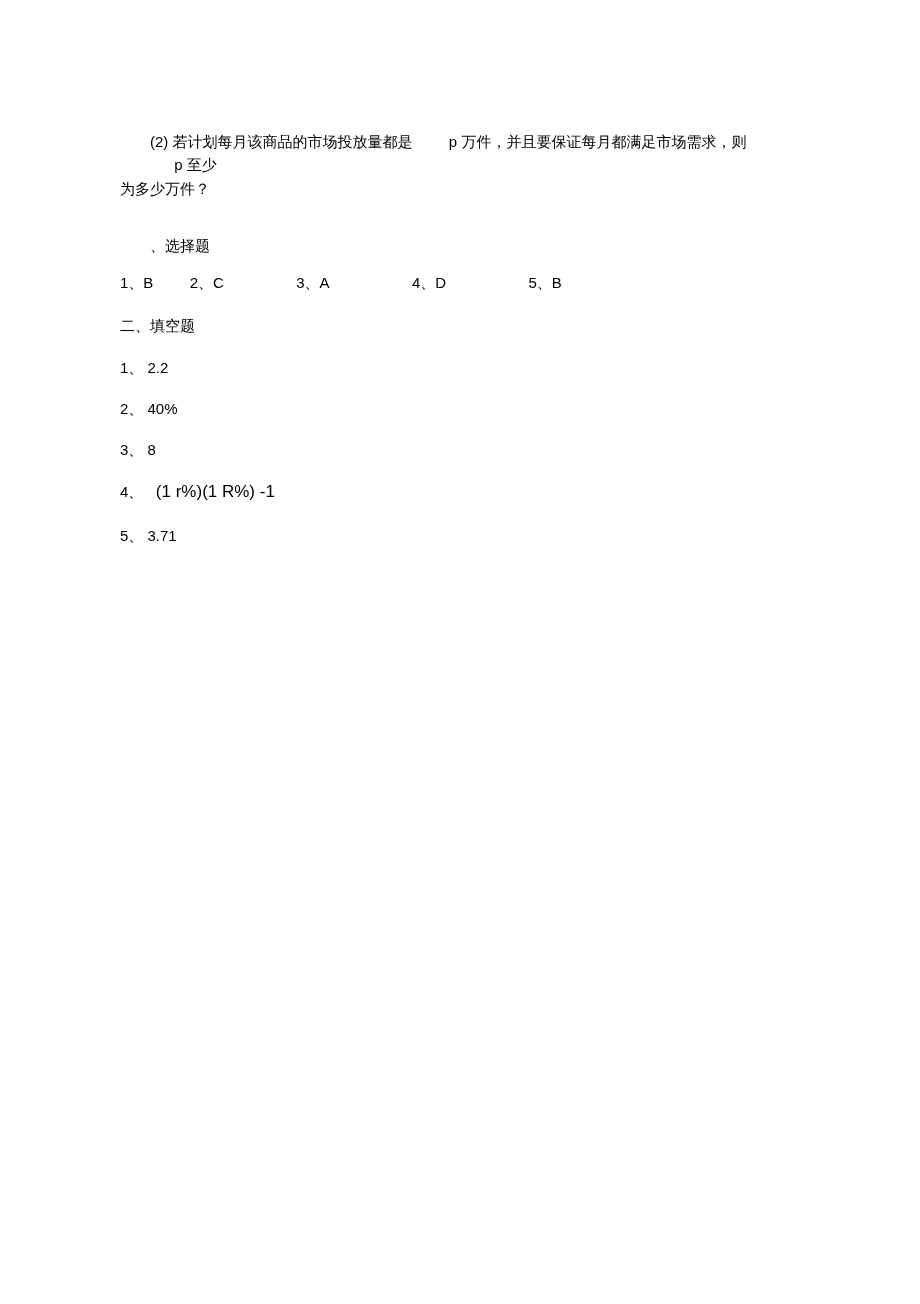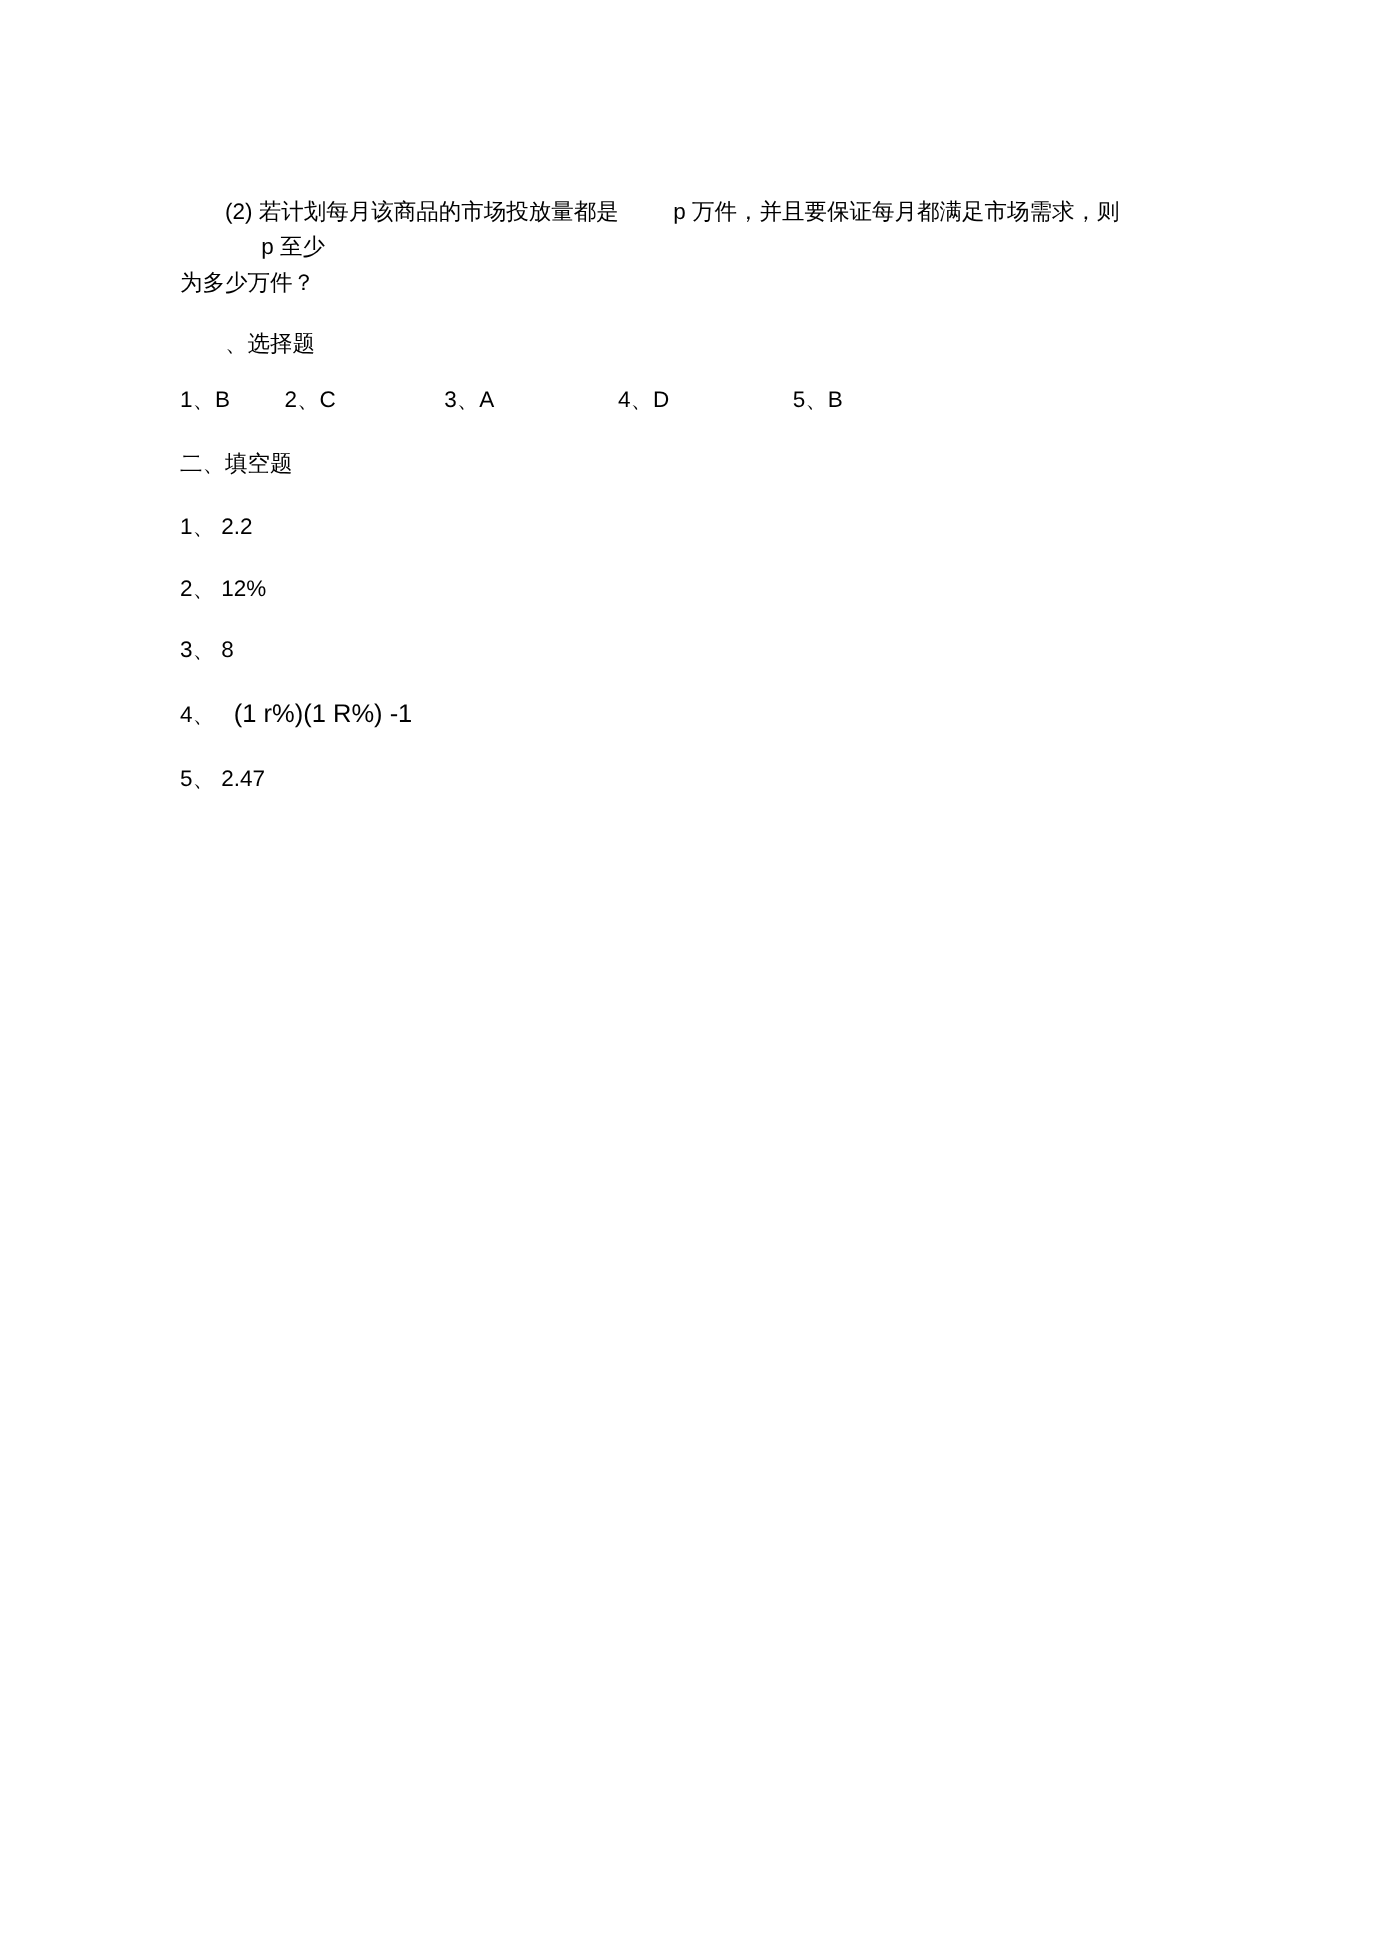--- a/index.html
+++ b/index.html
@@ -14,21 +14,21 @@
   .page {
     box-sizing: border-box;
     padding: 130px 120px 0 120px;
     font-size: 15px;
     line-height: 1.55;
   }
   .q2-line1 {
     text-indent: 2em;
   }
   .q2-line2 {
-    margin-bottom: 18px;
+    margin-bottom: 34px;
   }
   .mono {
     font-family: Arial, sans-serif;
   }
   .sec-head {
     text-indent: 2em;
     margin: 8px 0 14px 0;
   }
   .mc-row {
     margin: 0 0 20px 0;
@@ -83,26 +83,26 @@
   </div>
 
   <div class="fill-line">
     <span>二、填空题</span>
   </div>
 
   <div class="fill-line mono">
     <span>1</span><span>、</span>&nbsp;<span>2.2</span>
   </div>
   <div class="fill-line mono">
-    <span>2</span><span>、</span>&nbsp;<span>12%</span>
+    <span>2</span><span>、</span>&nbsp;<span>40%</span>
   </div>
   <div class="fill-line mono">
     <span>3</span><span>、</span>&nbsp;<span>8</span>
   </div>
   <div class="fill-line mono">
     <span>4</span><span>、</span>&nbsp;&nbsp;&nbsp;<span class="big">(1 r%)(1 R%) -1</span>
   </div>
   <div class="fill-line mono">
-    <span>5</span><span>、</span>&nbsp;<span>2.47</span>
+    <span>5</span><span>、</span>&nbsp;<span>3.71</span>
   </div>
 
 
 </div>
 
 </body></html>

